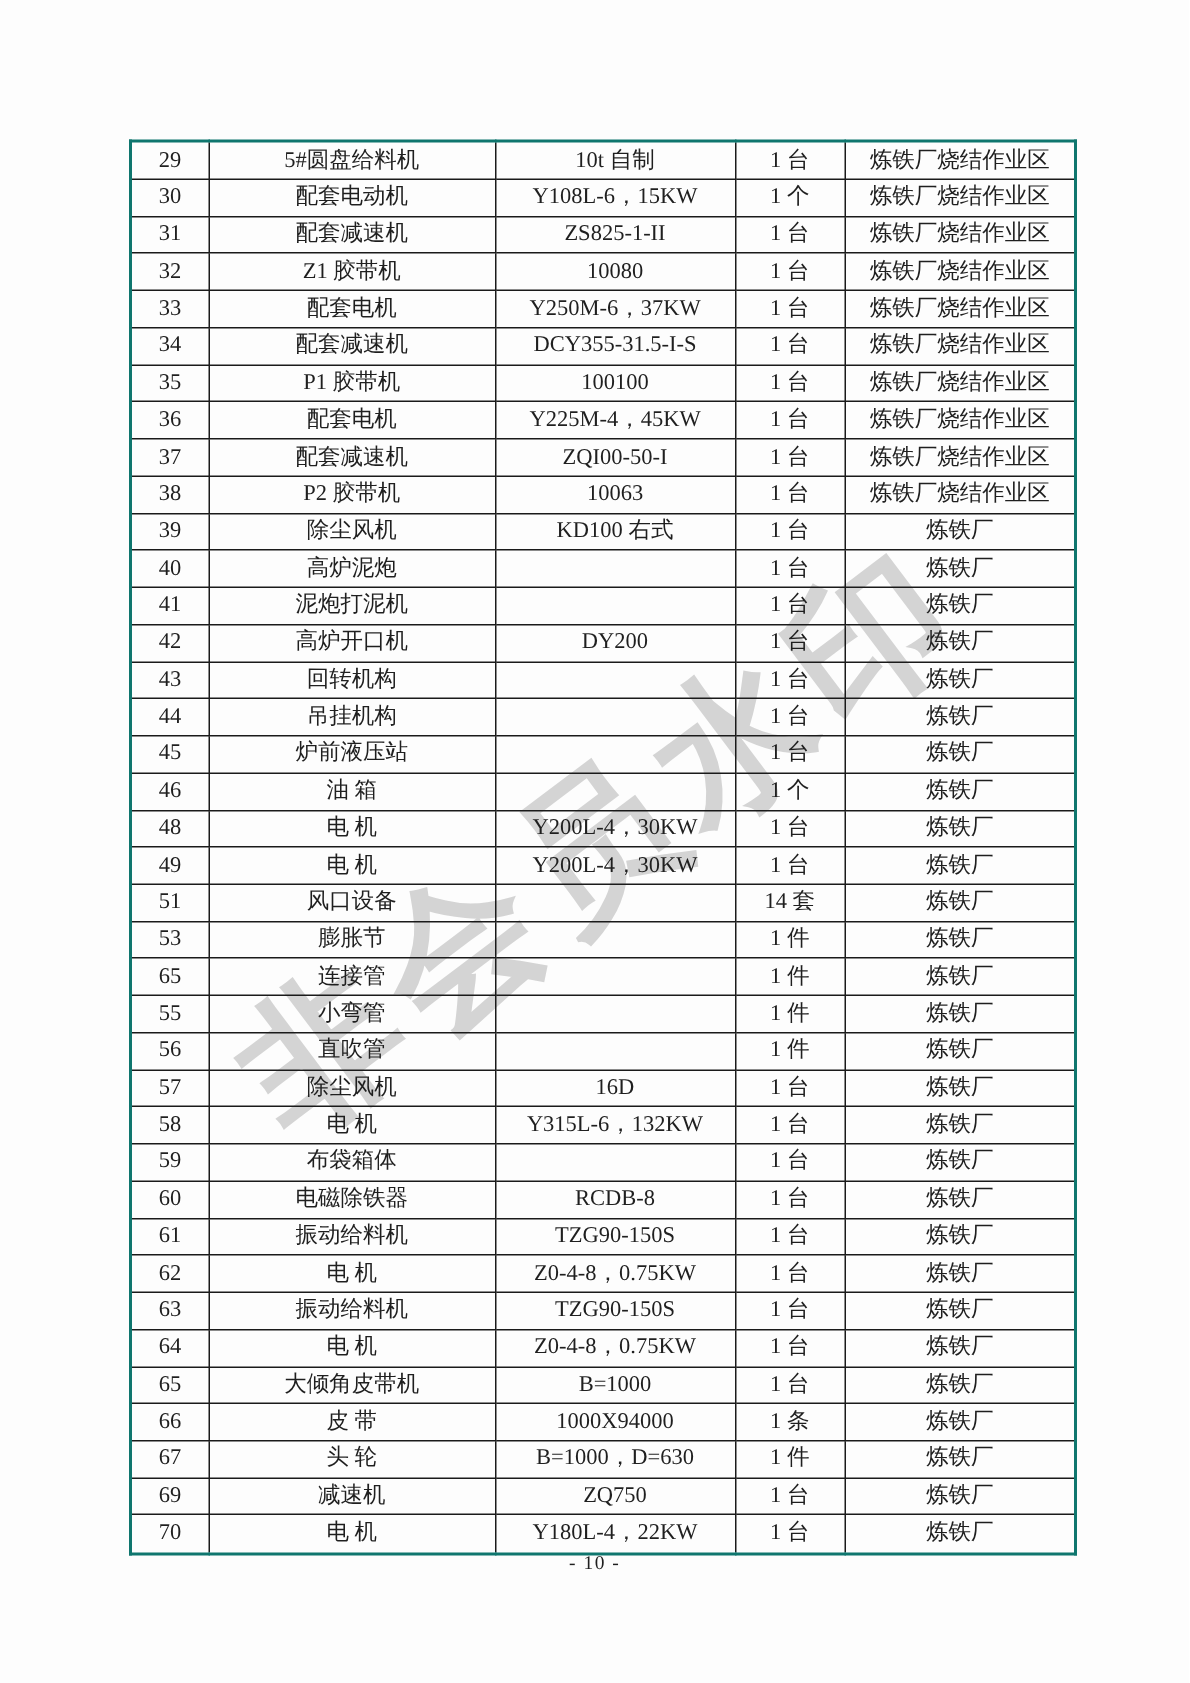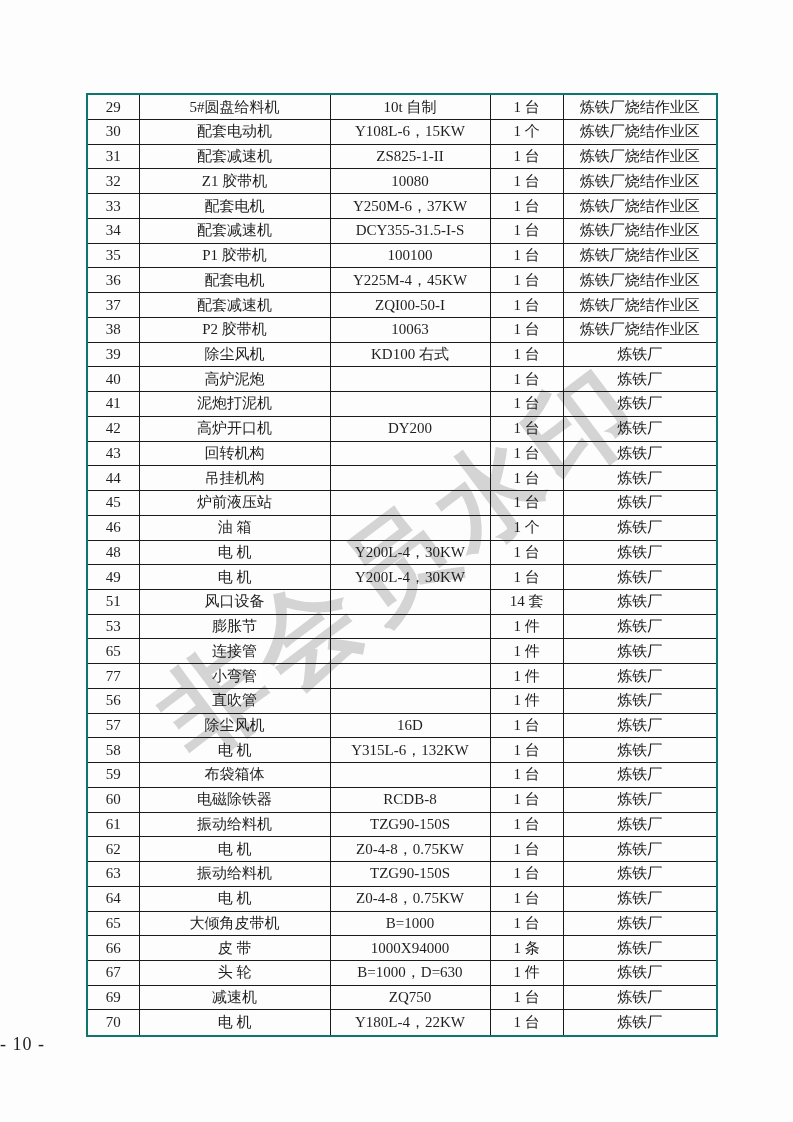--- a/index.html
+++ b/index.html
@@ -42,22 +42,22 @@
     line-height:1;
     padding:0 2px;
     white-space:nowrap;
     overflow:hidden;
     background:transparent;
   }
   .footer{
     position:absolute;
     top:1034px;left:0;
     width:100%;
-    text-align:left;
-    font-size:18px;
+    text-align:center;
+    font-size:13px;
     letter-spacing:1px;
     z-index:2;
   }
 </style>
 </head>
 <body>
 
 <div class="page">
 
   <div class="watermark">非会员水印</div>
@@ -226,21 +226,21 @@
           <td>炼铁厂</td>
         </tr>
         <tr>
           <td>65</td>
           <td>连接管</td>
           <td></td>
           <td>1 件</td>
           <td>炼铁厂</td>
         </tr>
         <tr>
-          <td>77</td>
+          <td>55</td>
           <td>小弯管</td>
           <td></td>
           <td>1 件</td>
           <td>炼铁厂</td>
         </tr>
         <tr>
           <td>56</td>
           <td>直吹管</td>
           <td></td>
           <td>1 件</td>

